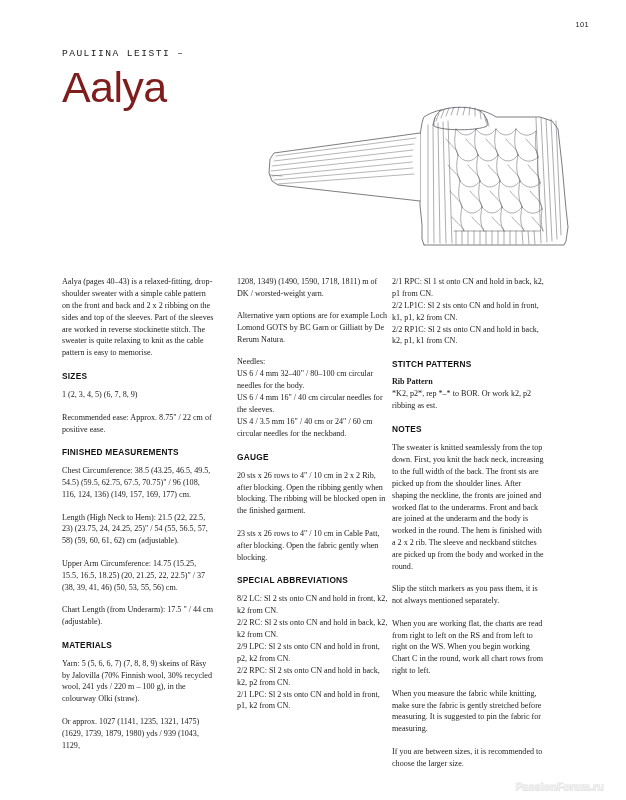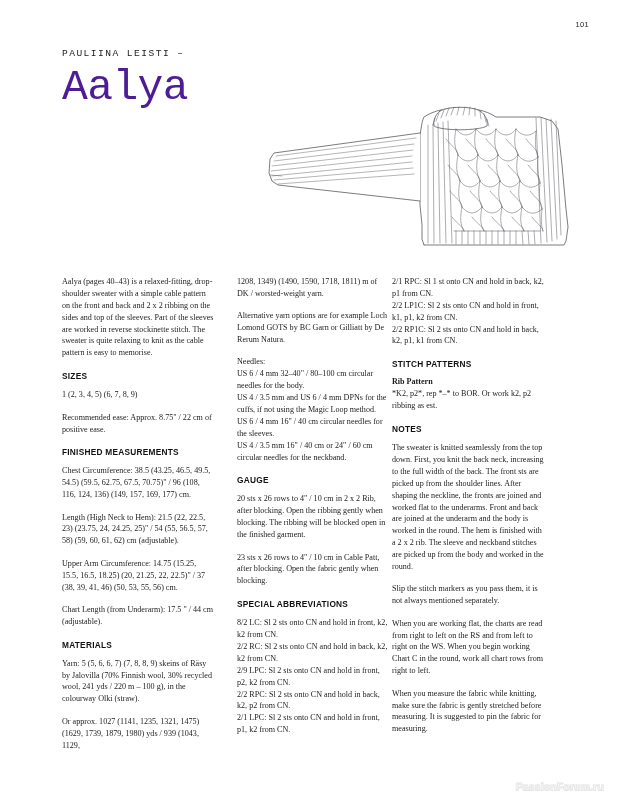--- a/index.html
+++ b/index.html
@@ -43,27 +43,27 @@
     width: 300px;
   }
   .designer {
     font-family: "Liberation Mono", monospace;
     font-size: 9.6px;
     letter-spacing: 1.45px;
     color: #1c1c1c;
     white-space: nowrap;
   }
   .pattern-title {
-    font-family: Liberation Mono, monospace;
+    font-family: Liberation Sans, sans-serif;
     font-weight: 400;
     font-size: 43px;
     line-height: 1.0;
     letter-spacing: -0.6px;
     margin-top: 7px;
-    color: #4c1d95;
+    color: #7f1d1d;
   }
 
   
   .illustration {
     position: absolute;
     left: 148px;
     top: 105px;
     width: 440px;
     height: 160px;
   }
@@ -339,21 +339,20 @@
     <div class="col col-2">
 
       <p class="para">1208, 1349) (1490, 1590, 1718, 1811) m of DK / worsted-weight yarn.</p>
 
       <p class="para">Alternative yarn options are for example Loch Lomond GOTS by BC Garn or Gilliatt by De Rerum Natura.</p>
 
       <p class="para run">
         <span class="lbl">Needles:</span>
       </p>
       <p class="para run">US 6 / 4 mm 32–40" / 80–100 cm circular needles for the body.</p>
-      <p class="para run">US 4 / 3.5 mm and US 6 / 4 mm DPNs for the cuffs, if not using the Magic Loop method.</p>
       <p class="para run">US 6 / 4 mm 16" / 40 cm circular needles for the sleeves.</p>
       <p class="para">US 4 / 3.5 mm 16" / 40 cm or 24" / 60 cm circular needles for the neckband.</p>
 
 
       <h2 class="section">GAUGE</h2>
       <p class="para">20 sts x 26 rows to 4" / 10 cm in 2 x 2 Rib, after blocking. Open the ribbing gently when blocking. The ribbing will be blocked open in the finished garment.</p>
       <p class="para">23 sts x 26 rows to 4" / 10 cm in Cable Patt, after blocking. Open the fabric gently when blocking.</p>
 
       <h2 class="section">SPECIAL ABBREVIATIONS</h2>
 
@@ -392,19 +391,20 @@
 
       <h2 class="section">STITCH PATTERNS</h2>
       <h3 class="sub">Rib Pattern</h3>
       <p class="para">*K2, p2*, rep *–* to BOR. Or work k2, p2 ribbing as est.</p>
 
       <h2 class="section">NOTES</h2>
       <p class="para">The sweater is knitted seamlessly from the top down. First, you knit the back neck, increasing to the full width of the back. The front sts are picked up from the shoulder lines. After shaping the neckline, the fronts are joined and worked flat to the underarms. Front and back are joined at the underarm and the body is worked in the round. The hem is finished with a 2 x 2 rib. The sleeve and neckband stitches are picked up from the body and worked in the round.</p>
       <p class="para">Slip the stitch markers as you pass them, it is not always mentioned separately.</p>
       <p class="para">When you are working flat, the charts are read from right to left on the RS and from left to right on the WS. When you begin working Chart C in the round, work all chart rows from right to left.</p>
       <p class="para">When you measure the fabric while knitting, make sure the fabric is gently stretched before measuring. It is suggested to pin the fabric for measuring.</p>
+      <p class="para">If you are between sizes, it is recommended to choose the larger size.</p>
     </div>
 
   </div>
 
   <div class="watermark">PassionForum.ru</div>
 
 </div>
 
 </body></html>

